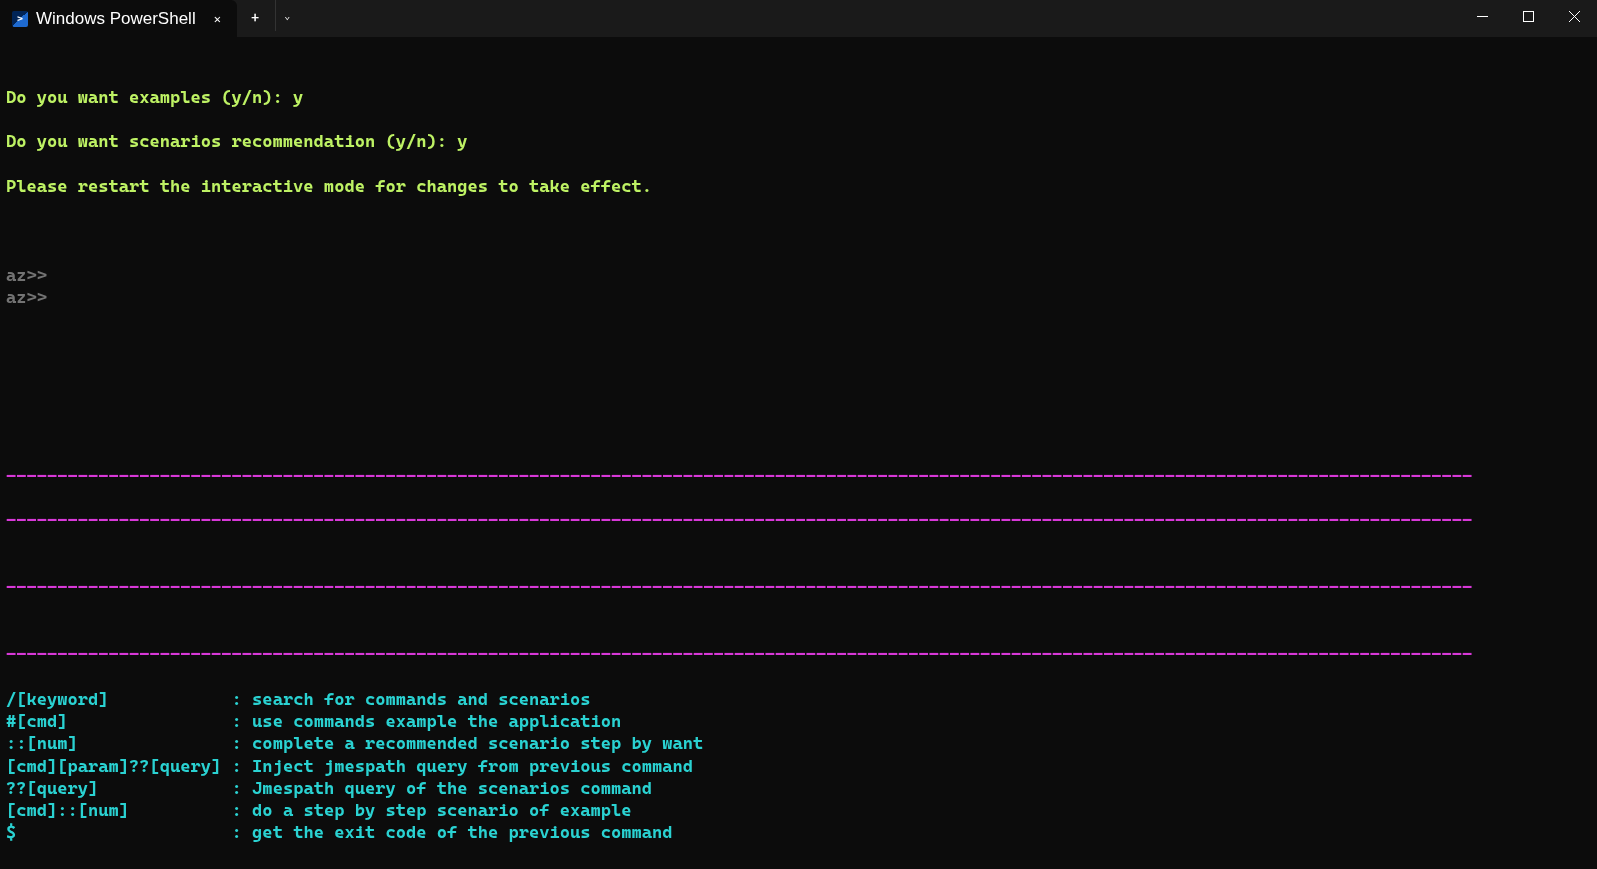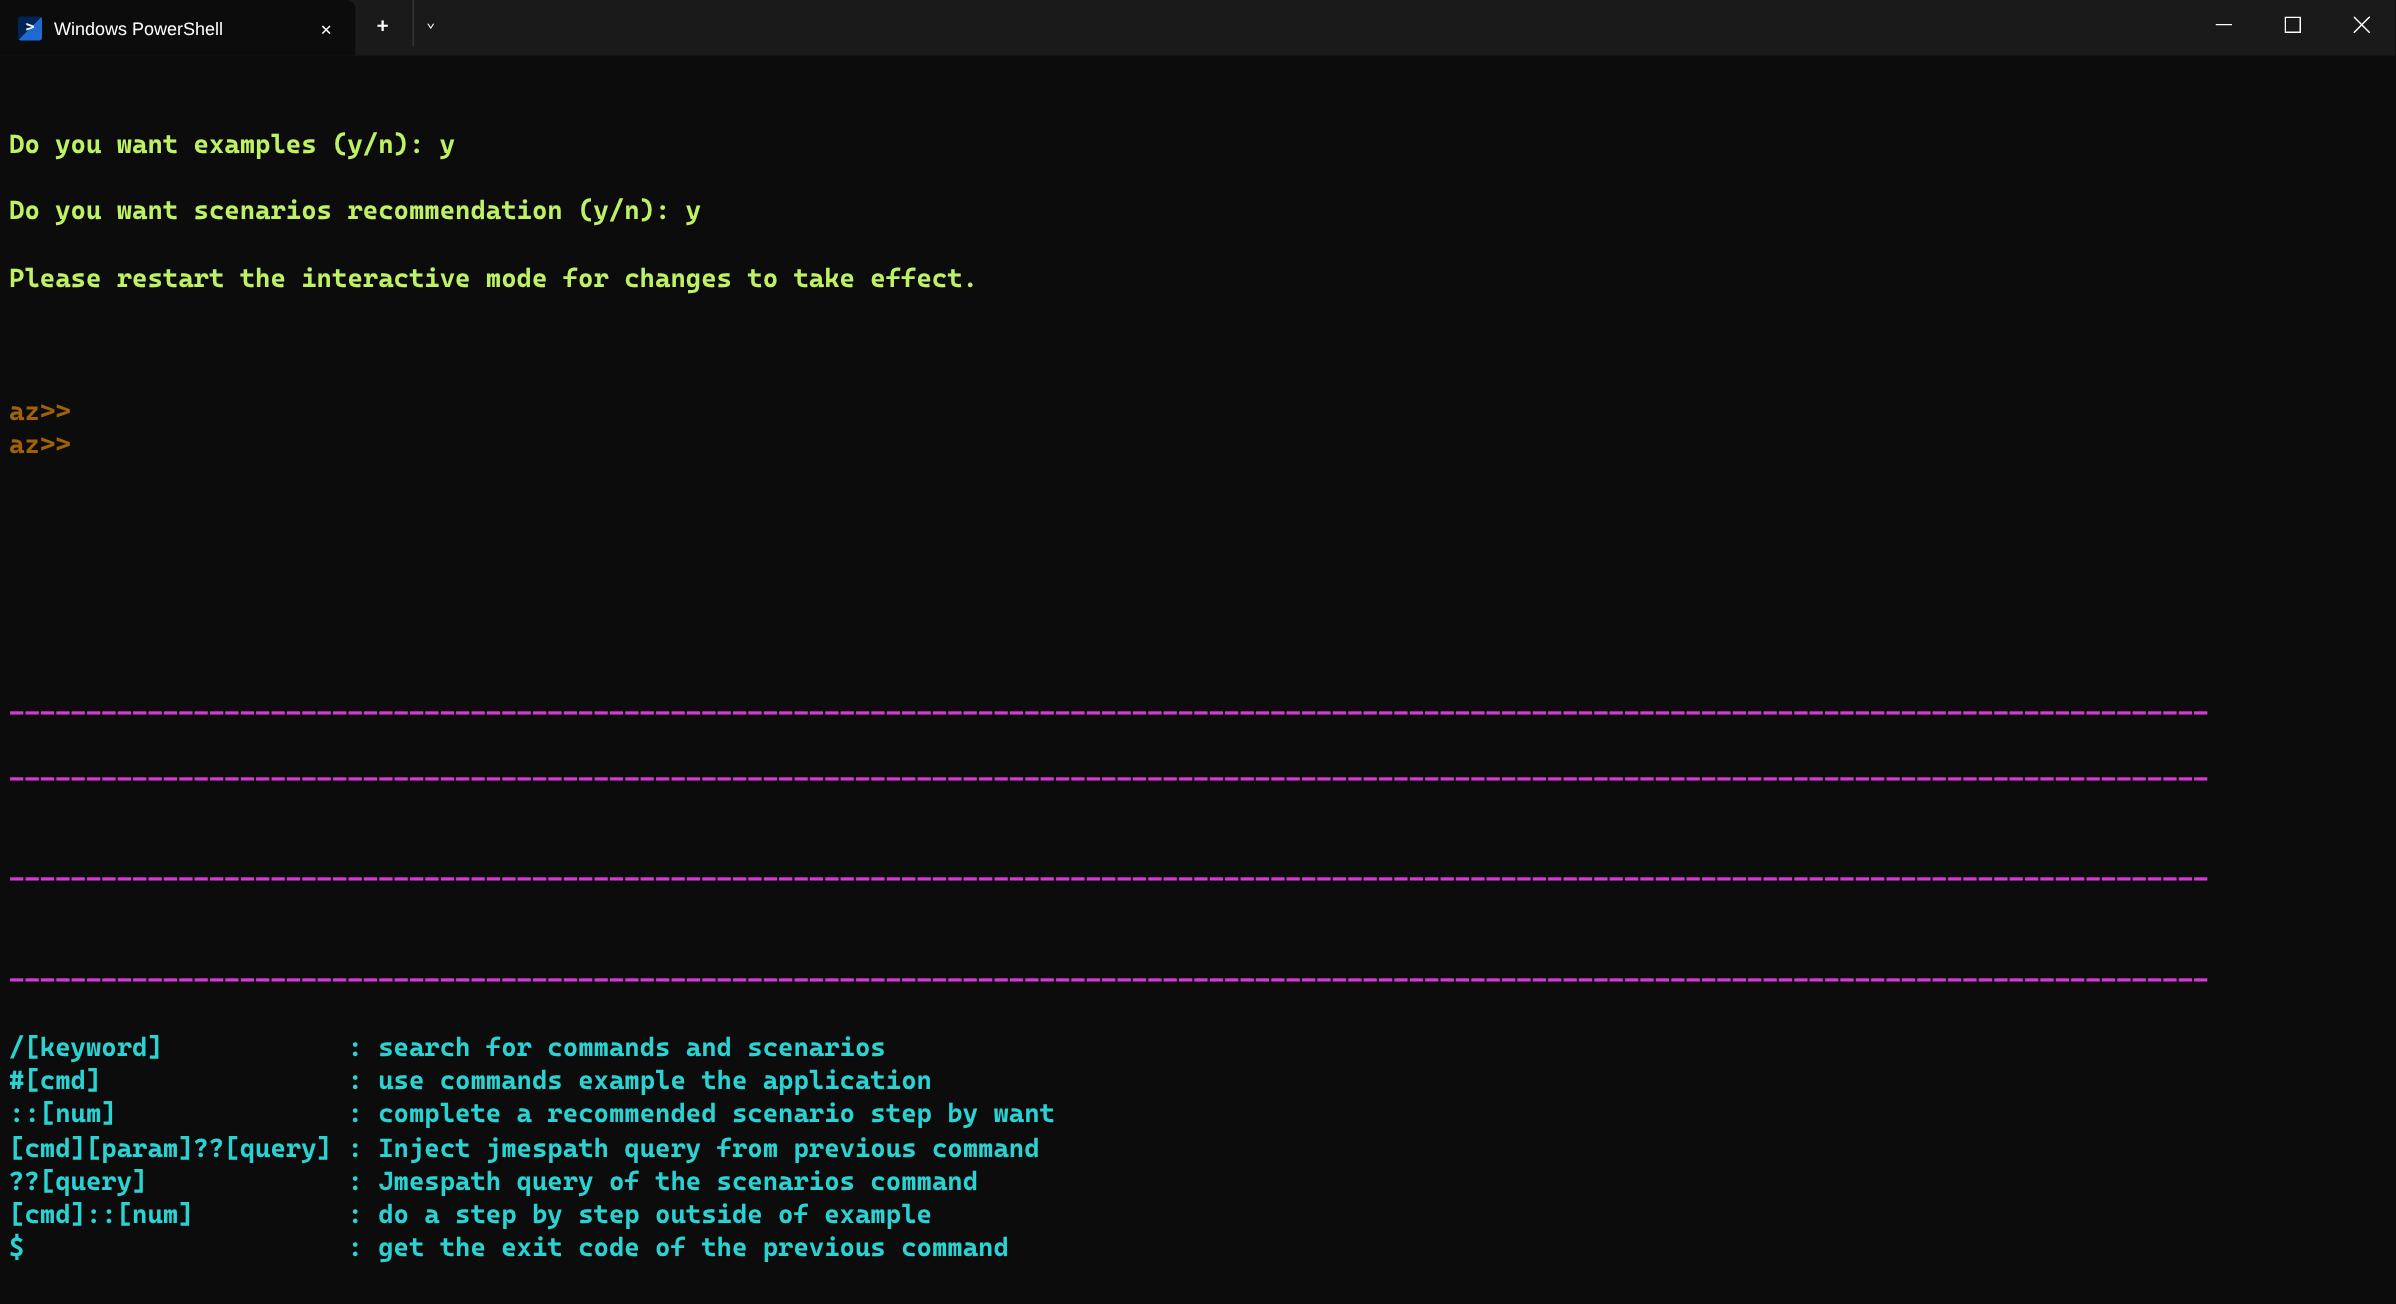--- a/index.html
+++ b/index.html
@@ -40,21 +40,21 @@
       border-radius: 2px;
       display: flex;
       align-items: center;
       justify-content: center;
       font-size: 10px;
       color: white;
       font-weight: bold;
     }
     .tab-title {
       color: #ffffff;
-      font-size: 12px;
+      font-size: 17px;
       font-family: 'Segoe UI', sans-serif;
       flex: 1;
     }
     .tab-close {
       color: #ffffff;
       font-size: 12px;
       cursor: pointer;
       padding: 2px 6px;
     }
     .new-tab {
@@ -90,21 +90,21 @@
     }
     .terminal {
       padding: 4px 6px;
       font-size: 17.5px;
       line-height: 22.3px;
       font-weight: bold;
       white-space: pre;
       font-family: 'Cascadia Mono', 'Consolas', monospace;
     }
     .white-text { color: #bef264; }
-    .magenta { color: #a16207; }
+    .magenta { color: #737373; }
     .cyan { color: #2ad2d2; }
     .divider {
       color: #d838d8;
       letter-spacing: 0;
       overflow: hidden;
     }
     .help-table {
       color: #2ad2d2;
     }
     .star { color: #d838d8; }
@@ -163,18 +163,18 @@
 <div class="divider">-----------------------------------------------------------------------------------------------------------------------------------------------</div>
 
 <div class="divider">-----------------------------------------------------------------------------------------------------------------------------------------------</div>
 
 <div class="divider">-----------------------------------------------------------------------------------------------------------------------------------------------</div>
 <div class="help-table"><span>/[keyword]           </span> <span>: search for commands and scenarios</span>
 <span>#[cmd]               </span> <span>: use commands example the application</span>
 <span>::[num]              </span> <span>: complete a recommended scenario step by want</span>
 <span>[cmd][param]??[query]</span> <span>: Inject jmespath query from previous command</span>
 <span>??[query]            </span> <span>: Jmespath query of the scenarios command</span>
-<span>[cmd]::[num]         </span> <span>: do a step by step outside of example</span>
+<span>[cmd]::[num]         </span> <span>: do a step by step scenario of example</span>
 <span>$                    </span> <span>: get the exit code of the previous command</span>
  
  </div>
 
 </div>
 
 </body></html>

